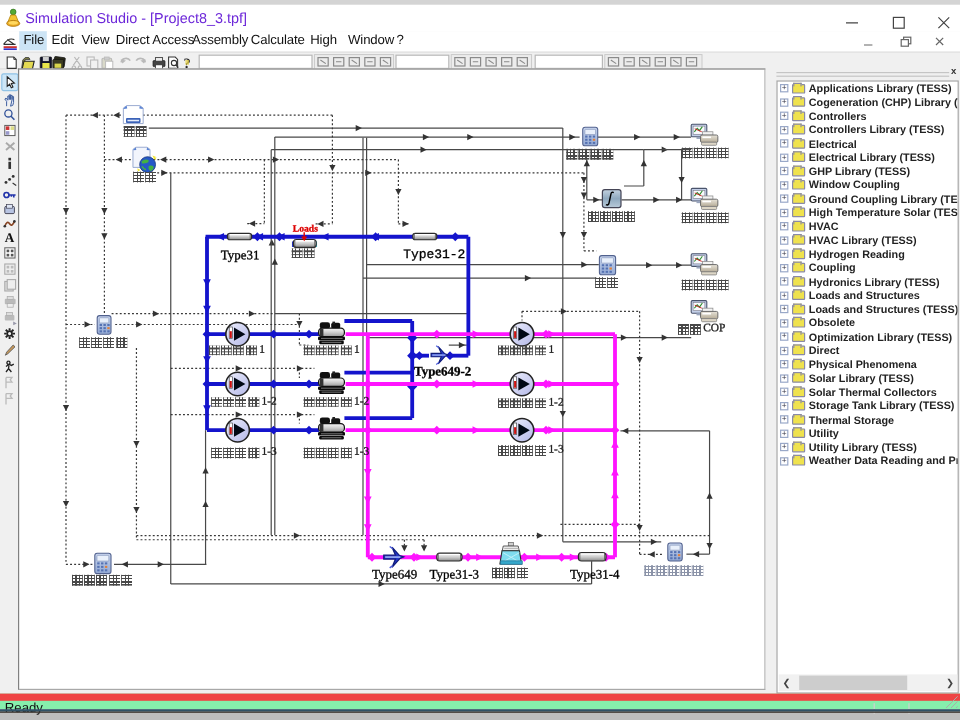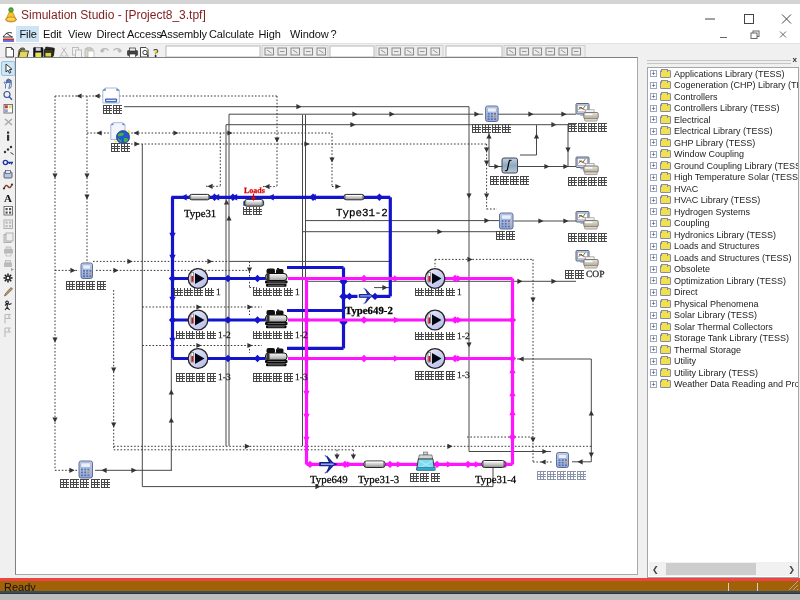--- a/index.html
+++ b/index.html
@@ -1,19 +1,19 @@
 <!DOCTYPE html>
 <html><head><meta charset="utf-8"><style>
 * { margin:0; padding:0; box-sizing:border-box; }
 html,body { width:800px; height:600px; overflow:hidden; background:#bdbdbd;
   font-family:"Liberation Sans",sans-serif; position:relative; }
 #win { position:absolute; left:0; top:0; width:800px; height:592px; background:#f0f0f0; }
 #topstrip { position:absolute; left:0; top:0; width:800px; height:4px; background:#d4d4d4; }
 #titlebar { position:absolute; left:0; top:4px; width:800px; height:22px; background:#fff; }
-#titlebar .txt { position:absolute; left:21px; top:4px; font-size:12px; color:#7f1d1d; }
+#titlebar .txt { position:absolute; left:21px; top:4px; font-size:12px; color:#6d28d9; }
 #menubar { position:absolute; left:0; top:26px; width:800px; height:17px; background:#fff; }
 #menubar span { position:absolute; top:2px; font-size:11px; letter-spacing:-0.1px; color:#111; }
 #filehl { position:absolute; left:15.5px; top:0px; width:23px; height:16px; background:#cce4f5; }
 #toolbar { position:absolute; left:0; top:43px; width:800px; height:15px; background:#f0f0f0;
   border-top:1px solid #e2e2e2; border-bottom:1px solid #d9d9d9; }
 #lefttb { position:absolute; left:0; top:58px; width:16px; height:296px; background:#f0f0f0; }
 #canvas { position:absolute; left:15px; top:57px; width:623px; height:518px; background:#fff;
   border:1px solid #808080; border-right-color:#a8a8a8; border-bottom-color:#a8a8a8; }
 #cv { position:absolute; left:-1px; top:-1px; }
 .lab { position:absolute; font-family:"Liberation Serif",serif; white-space:nowrap; z-index:5; -webkit-text-stroke:0.25px currentColor; transform:rotate(0.03deg); }
@@ -31,26 +31,26 @@
 #pclose { position:absolute; right:3px; top:0px; font-size:8px; color:#333; font-weight:bold; }
 #treebox { position:absolute; left:9px; top:12px; width:152px; height:511px; background:#fff;
   border:1px solid #a5a5a5; overflow:hidden; }
 .trow { display:flex; align-items:center; height:11.5px; padding-left:2px; }
 .plus { width:7px; height:7px; border:1px solid #99a8c8; font-size:7px; line-height:5px;
   text-align:center; color:#334; margin-right:3px; flex:none; background:#fff; }
 .fold { width:11px; height:8px; background:#efe24e; border:1px solid #8a8aa8;
   border-radius:1px; margin-right:3px; flex:none; position:relative; }
 .fold::before { content:""; position:absolute; left:0px; top:-2px; width:5px; height:2px;
   background:#efe24e; border:1px solid #8a8aa8; border-bottom:none; }
-.ttxt { font-size:9px; color:#222; white-space:nowrap; }
+.ttxt { font-size:9px; color:#222; white-space:nowrap;font-weight:bold; }
 #hscroll { position:absolute; left:1px; bottom:1px; width:149px; height:14px; background:#f1f1f1; }
 #hthumb { position:absolute; left:17px; top:1px; width:90px; height:12px; background:#cdcdcd; }
 .sarr { position:absolute; top:2.5px; font-size:8px; color:#444; }
-#statusbar { position:absolute; left:0; top:578px; width:800px; height:13px; background:#a16207;
-  border-top:3px solid #ef4444; font-size:11px; color:#111; }
+#statusbar { position:absolute; left:0; top:578px; width:800px; height:13px; background:#86efac;
+  border-top:6px solid #ef4444; font-size:11px; color:#111; }
 #statusbar .r { position:absolute; left:4px; top:0px; }
 #botline { position:absolute; left:0; top:591px; width:800px; height:2px; background:#2f5166; }
 #botline2 { position:absolute; left:0; top:592.5px; width:800px; height:1.5px; background:#3a322c; }
 #grip2 { position:absolute; right:2px; top:580px; width:10px; height:10px;
  background:linear-gradient(135deg,transparent 0 50%,#aaa 50% 55%,transparent 55% 70%,#aaa 70% 75%,transparent 75% 90%,#aaa 90% 95%,transparent 95%); }
 svg { display:block; }
 </style></head><body>
 <div id="win">
 <div id="topstrip"></div>
 <div id="titlebar">
@@ -987,21 +987,21 @@
           <span class="ttxt">HVAC</span>
         </div>
         <div class="trow">
           <span class="plus">+</span>
           <span class="fold"></span>
           <span class="ttxt">HVAC Library (TESS)</span>
         </div>
         <div class="trow">
           <span class="plus">+</span>
           <span class="fold"></span>
-          <span class="ttxt">Hydrogen Systems</span>
+          <span class="ttxt">Hydrogen Reading</span>
         </div>
         <div class="trow">
           <span class="plus">+</span>
           <span class="fold"></span>
           <span class="ttxt">Coupling</span>
         </div>
         <div class="trow">
           <span class="plus">+</span>
           <span class="fold"></span>
           <span class="ttxt">Hydronics Library (TESS)</span>

